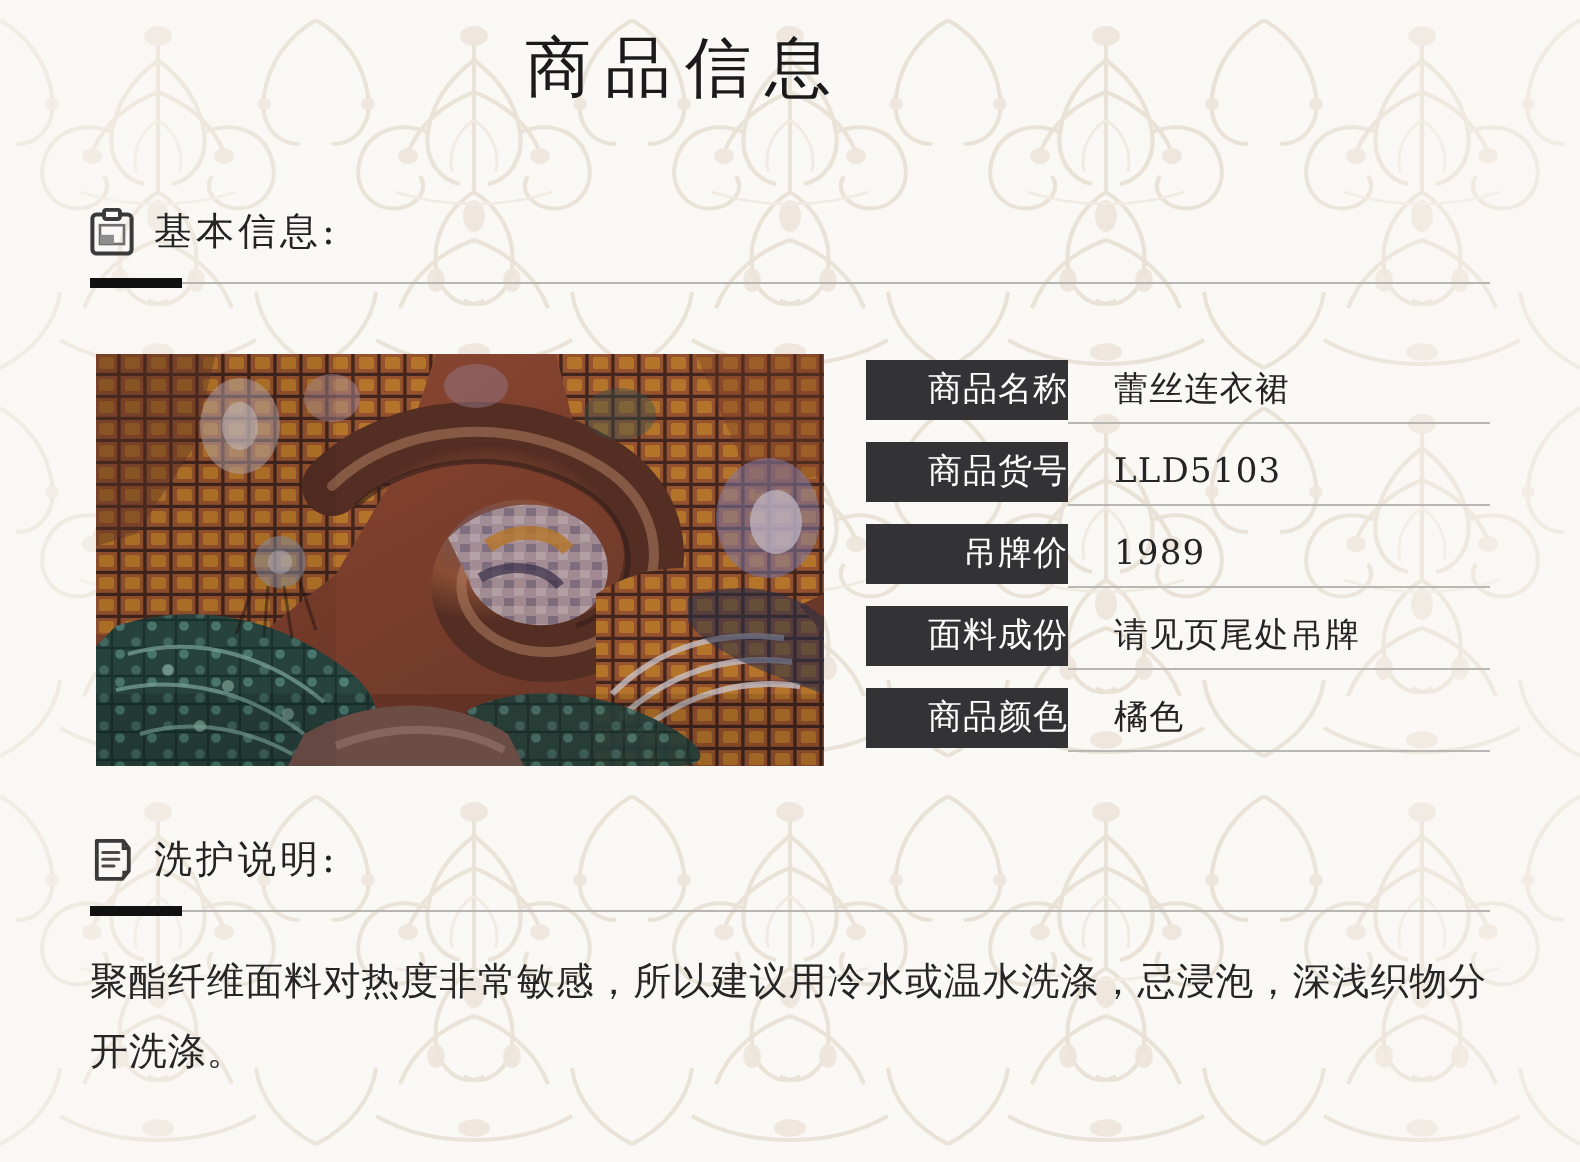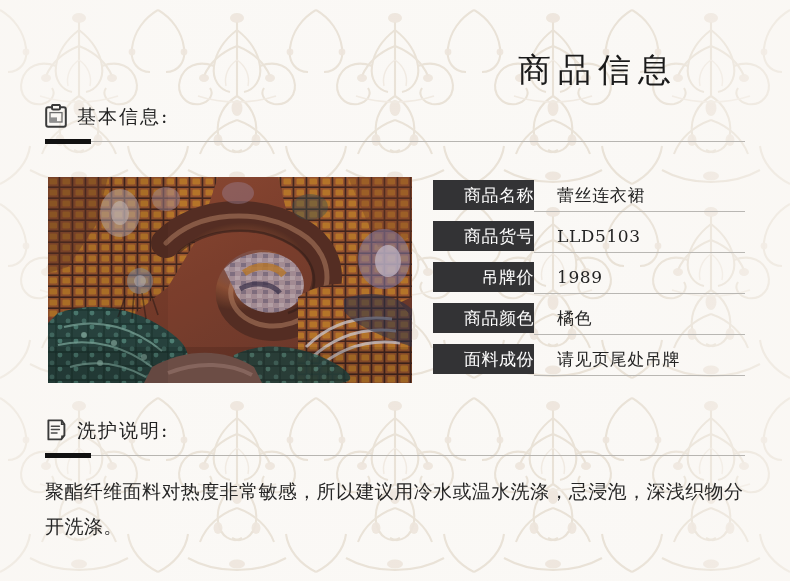--- a/index.html
+++ b/index.html
@@ -46,22 +46,21 @@
     inset: 0;
     z-index: 5;
   }
 
   
   .header {
     position: absolute;
     left: 0;
     top: 14px;
     width: 678px;
-    text-align: right;
-    margin-top: 36px;
+    text-align: center;
   }
   .title-cn {
     font-family: "DejaVu Serif", "Liberation Serif", serif;
     font-size: 33px;
     letter-spacing: 7px;
     color: #1a1a1a;
     line-height: 40px;
     font-weight: 400;
     text-indent: 7px;
   }
@@ -382,28 +381,28 @@
         <div class="spec-underline"></div>
       </div>
 
       <div class="spec-row">
         <div class="spec-key">吊牌价</div>
         <div class="spec-val">1989</div>
         <div class="spec-underline"></div>
       </div>
 
       <div class="spec-row">
+        <div class="spec-key">面料成份</div>
+        <div class="spec-val">请见页尾处吊牌</div>
+        <div class="spec-underline"></div>
+      </div>
+
+      <div class="spec-row">
         <div class="spec-key">商品颜色</div>
         <div class="spec-val">橘色</div>
-        <div class="spec-underline"></div>
-      </div>
-
-      <div class="spec-row">
-        <div class="spec-key">面料成份</div>
-        <div class="spec-val">请见页尾处吊牌</div>
         <div class="spec-underline"></div>
       </div>
 
     </div>
 
     <div class="section" style="top:418px;">
       <div class="section-head">
         <svg class="sec-icon" viewBox="0 0 22 24" xmlns="http://www.w3.org/2000/svg">
           <path d="M3.4 2.4 L16.6 2.4 L19.4 6.2 L19.4 17.4 L16.2 21.4 L3.4 21.4 Z" fill="none" stroke="#3a3a3a" stroke-width="1.9" stroke-linejoin="round"></path>
           <path d="M16.6 2.4 L16.6 6.2 L19.4 6.2" fill="none" stroke="#3a3a3a" stroke-width="1.5"></path>

